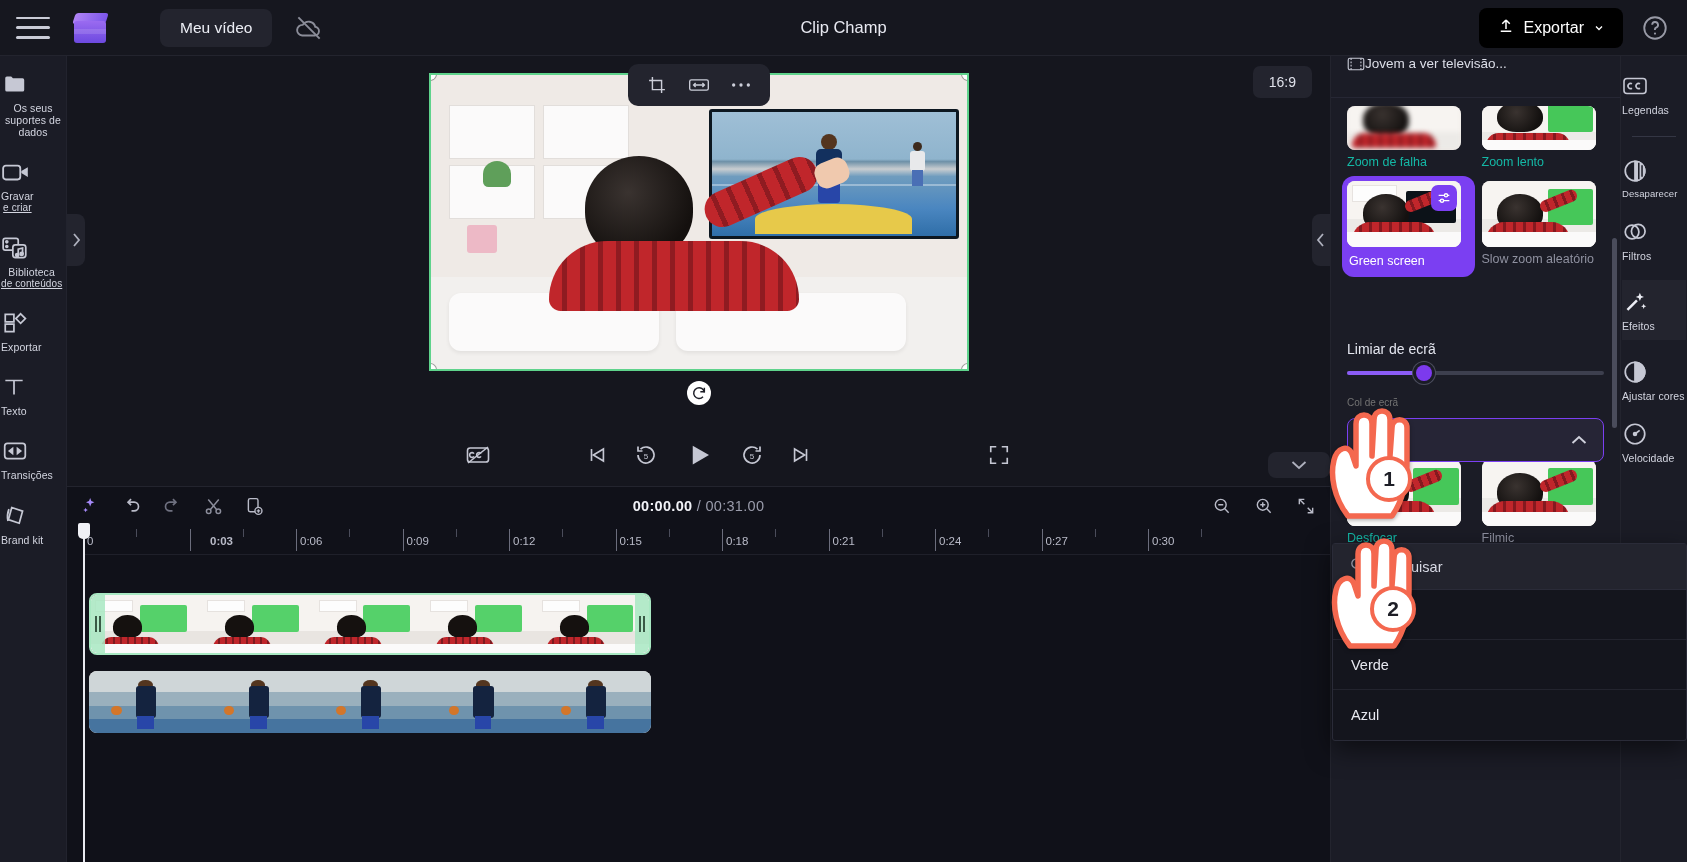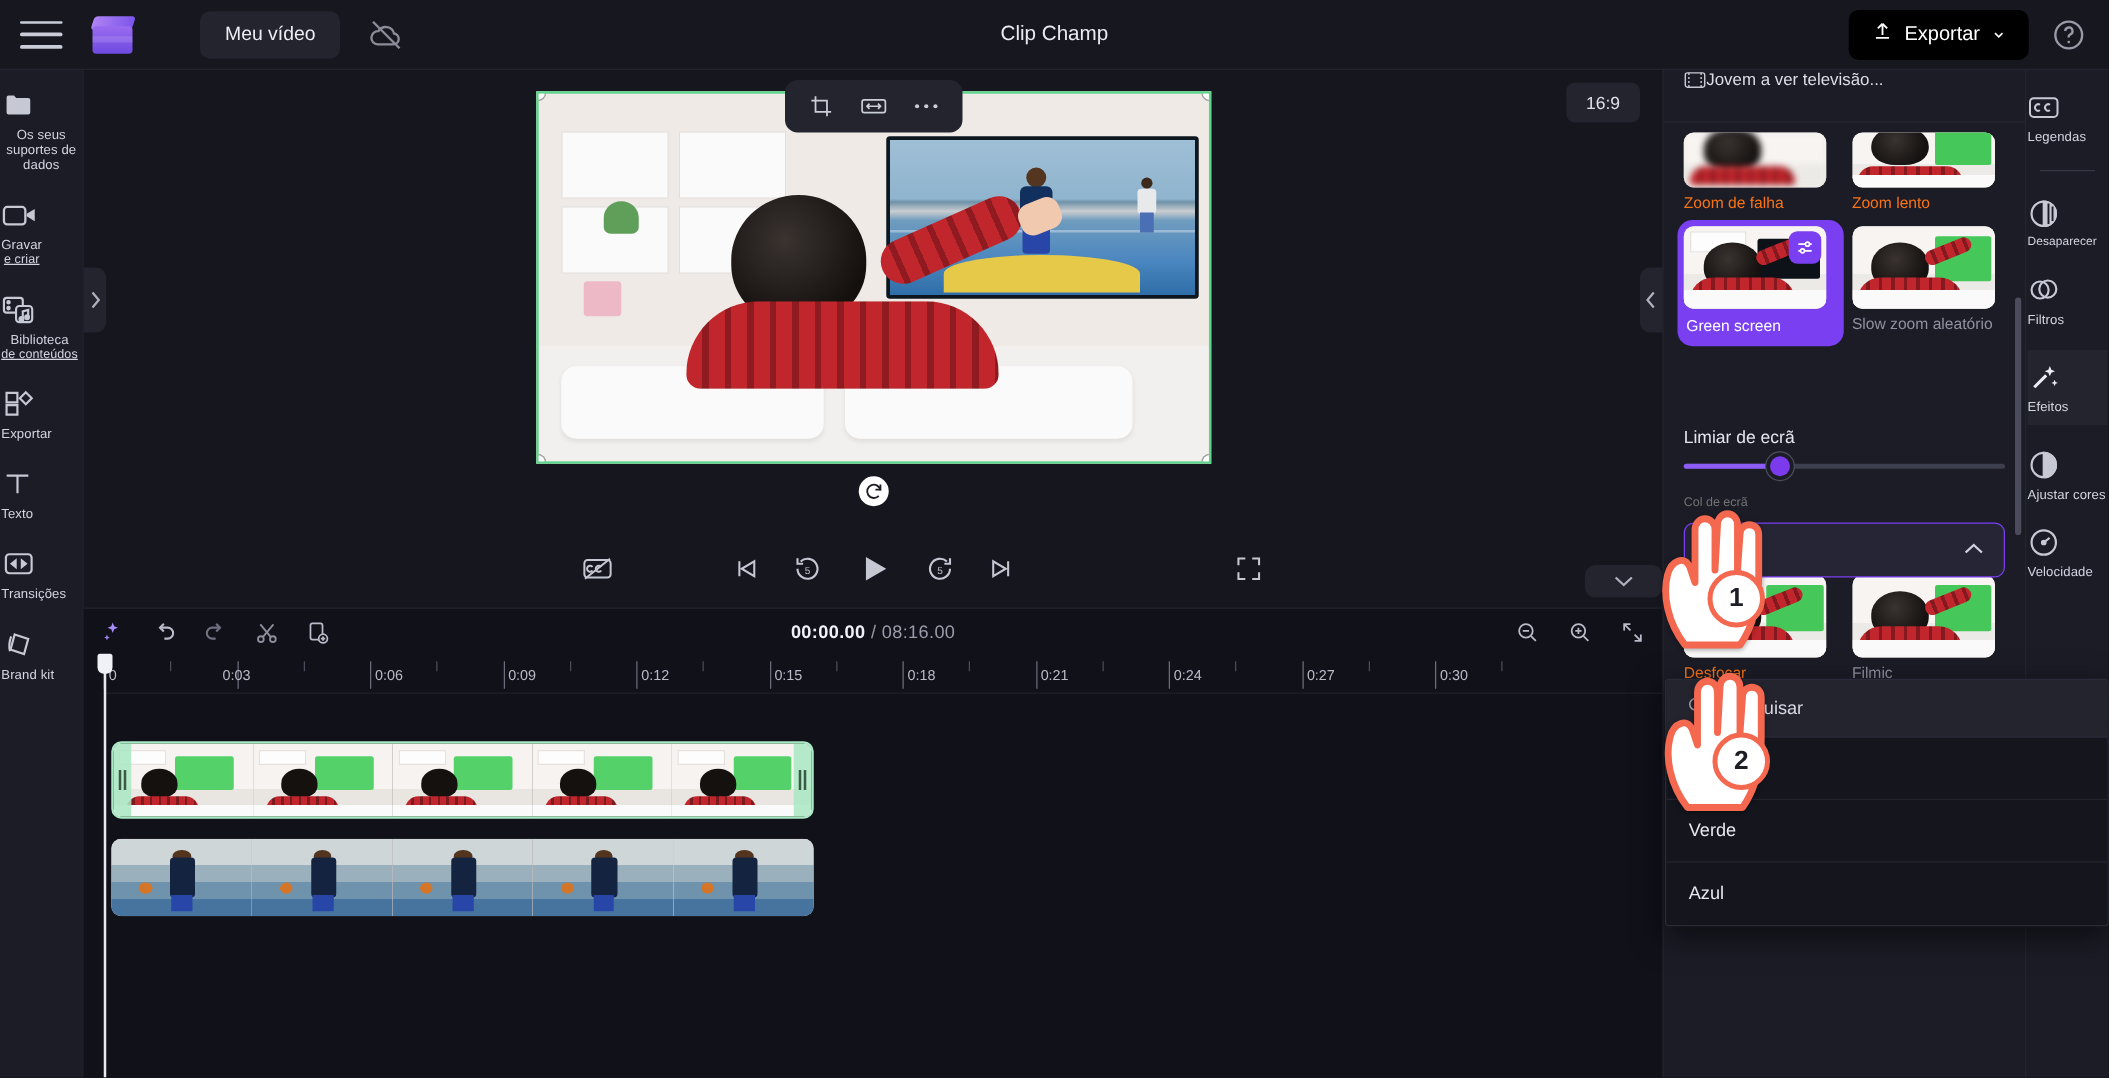--- a/index.html
+++ b/index.html
@@ -190,21 +190,21 @@
     display:flex; flex-direction:column;
     border-left:1px solid #23242e;
     position:relative;
   }
   .rp-head { height:42px; display:flex; align-items:flex-start; padding:0 16px; border-bottom:1px solid #262734;}
   .rp-head .nm { font-size:13.5px; color:#dcdee8; white-space:nowrap; overflow:hidden; text-overflow:ellipsis;}
   .rp-body { flex:1; overflow:hidden; padding:8px 16px 0 16px; position:relative;}
   .fx-grid { display:grid; grid-template-columns:1fr 1fr; gap:10px 12px;}
   .fx { cursor:pointer; }
   .fx .thumb { width:114px; height:66px; border-radius:8px; overflow:hidden; position:relative; background:#efeae6;}
-  .fx .cap { font-size:12.5px; color:#f97316; margin-top:5px; line-height:1.25;}
+  .fx .cap { font-size:12.5px; color:#14b8a6; margin-top:5px; line-height:1.25;}
   .fx.active { background:#7b3ff2; border-radius:12px; padding:5px; margin:-5px; }
   .fx.active .thumb { width:114px; }
   .fx.active .cap { color:#fff; padding:2px 0 3px 2px;}
   .fx.dim .cap { color:#8f91a0; }
   .badge-fx { position:absolute; right:4px; top:4px; width:26px;height:26px;background:#7b3ff2;border-radius:7px;display:flex;align-items:center;justify-content:center;}
   
   .t-room{position:absolute;inset:0;background:linear-gradient(180deg,#f7f4f1 0 58%,#eceae7 58% 100%);}
   .t-hair{position:absolute;left:14%;top:20%;width:40%;height:56%;background:radial-gradient(circle at 42% 36%,#3a3330,#141110 72%);border-radius:50% 50% 42% 42%;}
   .t-plaid{position:absolute;left:4%;bottom:4%;width:74%;height:34%;background:repeating-linear-gradient(90deg,#c0262b 0 7px,#85191f 7px 10px);border-radius:30px 30px 6px 6px;}
   .t-green{position:absolute;right:2%;top:12%;width:40%;height:56%;background:#46c759;border-radius:2px;}
@@ -552,21 +552,21 @@
           <div class="tl-ic">
             <svg width="21" height="21" viewBox="0 0 24 24" fill="none" stroke="#b9bbc8" stroke-width="1.6">
                 <rect x="5" y="3" width="11" height="15" rx="2"></rect>
                 <circle cx="16.5" cy="17" r="4" fill="#101119"></circle>
                 <path d="M16.5 15v4M14.5 17h4"></path>
               </svg>
           </div>
           <div class="tl-time">
             <b>00:00.00</b>
             <span>/</span>
-            <span>08:16.00</span>
+            <span>00:31.00</span>
           </div>
           <div class="tl-right">
             <div class="tl-ic">
               <svg width="20" height="20" viewBox="0 0 24 24" fill="none" stroke="#b9bbc8" stroke-width="1.7">
                   <circle cx="10.5" cy="10.5" r="6.5"></circle>
                   <path d="M7.5 10.5h6M15.4 15.4L20 20"></path>
                 </svg>
             </div>
             <div class="tl-ic">
               <svg width="20" height="20" viewBox="0 0 24 24" fill="none" stroke="#b9bbc8" stroke-width="1.7">
@@ -580,21 +580,21 @@
                 </svg>
             </div>
           </div>
         </div>
 
         <div class="ruler" id="ruler">
             <div class="tick major" style="left: 0px;"></div>
             <div class="tick-lbl" style="left: 4px;">0</div>
             <div class="tick minor" style="left: 53.25px;"></div>
             <div class="tick major" style="left: 106.5px;"></div>
-            <div class="tick-lbl" style="left: 95px;">0:03</div>
+            <div class="tick-lbl" style="left: 127px; font-weight: bold;">0:03</div>
             <div class="tick minor" style="left: 159.75px;"></div>
             <div class="tick major" style="left: 213px;"></div>
             <div class="tick-lbl" style="left: 217px;">0:06</div>
             <div class="tick minor" style="left: 266.25px;"></div>
             <div class="tick major" style="left: 319.5px;"></div>
             <div class="tick-lbl" style="left: 323.5px;">0:09</div>
             <div class="tick minor" style="left: 372.75px;"></div>
             <div class="tick major" style="left: 426px;"></div>
             <div class="tick-lbl" style="left: 430px;">0:12</div>
             <div class="tick minor" style="left: 479.25px;"></div>

